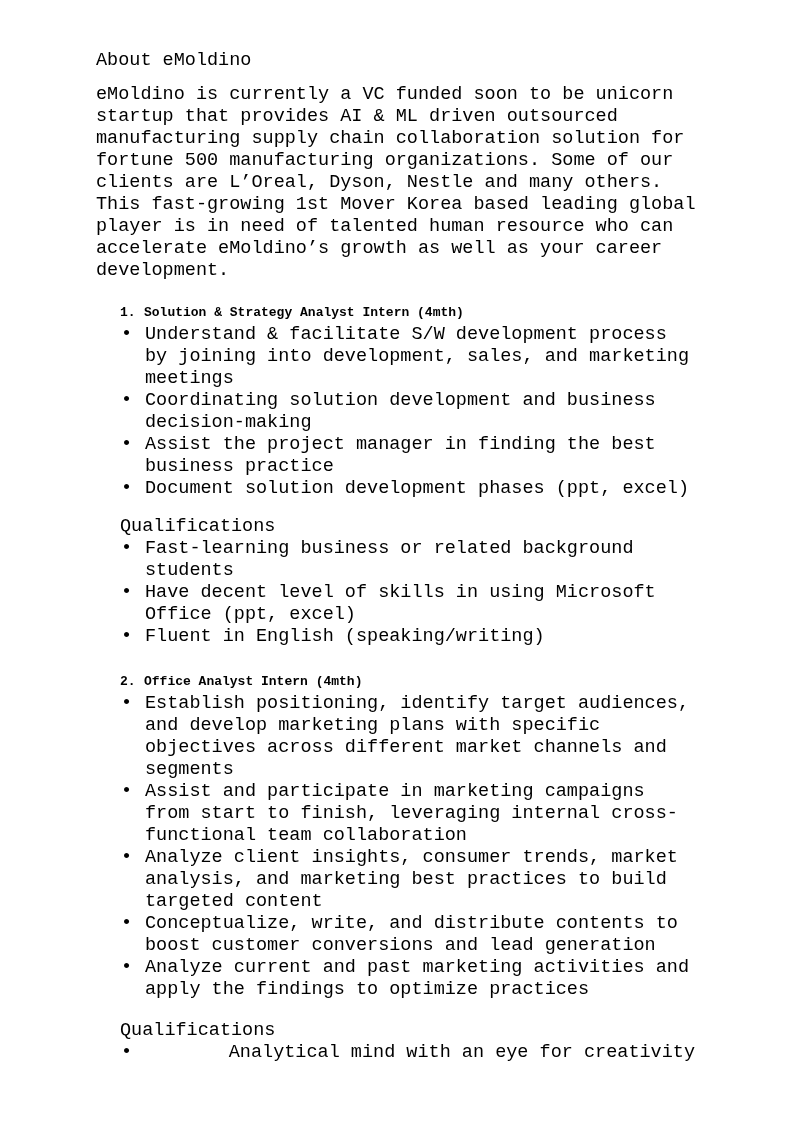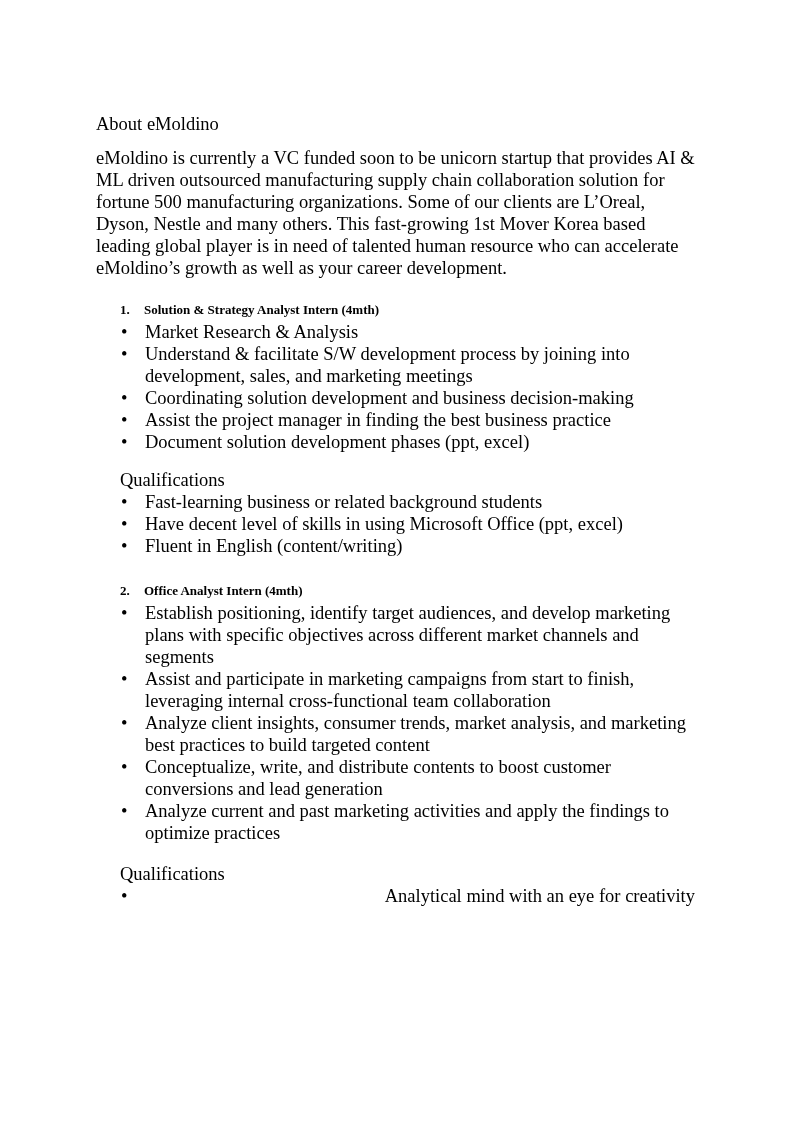--- a/index.html
+++ b/index.html
@@ -6,23 +6,23 @@
     margin: 0;
     padding: 0;
     background: #ffffff;
   }
   .page {
     position: relative;
     width: 794px;
     height: 1123px;
     background: #ffffff;
     box-sizing: border-box;
-    padding: 113px 92px 0 96px;
+    padding: 50px 92px 0 96px;
     overflow: hidden;
-    font-family: Liberation Serif, serif;
+    font-family: Liberation Mono, monospace;
     font-size: 18.5px;
     line-height: 22px;
     color: #000000;
     -webkit-font-smoothing: antialiased;
   }
   .about-heading {
     margin: 0;
     font-weight: normal;
     font-size: 18.5px;
     line-height: 22px;
@@ -79,33 +79,32 @@
 
   <p class="about-heading">About eMoldino</p>
 
   <p class="intro">eMoldino is currently a VC funded soon to be unicorn startup that provides AI &amp; ML driven outsourced manufacturing supply chain collaboration solution for fortune 500 manufacturing organizations. Some of our clients are L’Oreal, Dyson, Nestle and many others. This fast-growing 1st Mover Korea based leading global player is in need of talented human resource who can accelerate eMoldino’s growth as well as your career development.</p>
 
   <p class="job-heading sec1-title">
     <span class="num">1.</span><span>Solution &amp; Strategy Analyst Intern (4mth)</span>
   </p>
 
   <ul class="bullets resp1">
-      <li>Market Research &amp; Analysis</li>
       <li>Understand &amp; facilitate S/W development process by joining into development, sales, and marketing meetings</li>
       <li>Coordinating solution development and business decision-making</li>
       <li>Assist the project manager in finding the best business practice</li>
       <li>Document solution development phases (ppt, excel)</li>
     </ul>
 
   <p class="qual-heading qual1-heading">Qualifications</p>
 
   <ul class="bullets qual1-list">
       <li>Fast-learning business or related background students</li>
       <li>Have decent level of skills in using Microsoft Office (ppt, excel)</li>
-      <li>Fluent in English (content/writing)</li>
+      <li>Fluent in English (speaking/writing)</li>
     </ul>
 
   <p class="job-heading sec2-title">
     <span class="num">2.</span><span>Office Analyst Intern (4mth)</span>
   </p>
 
   <ul class="bullets resp2">
       <li>Establish positioning, identify target audiences, and develop marketing plans with specific objectives across different market channels and segments</li>
       <li>Assist and participate in marketing campaigns from start to finish, leveraging internal cross-functional team collaboration</li>
       <li>Analyze client insights, consumer trends, market analysis, and marketing best practices to build targeted content</li>

